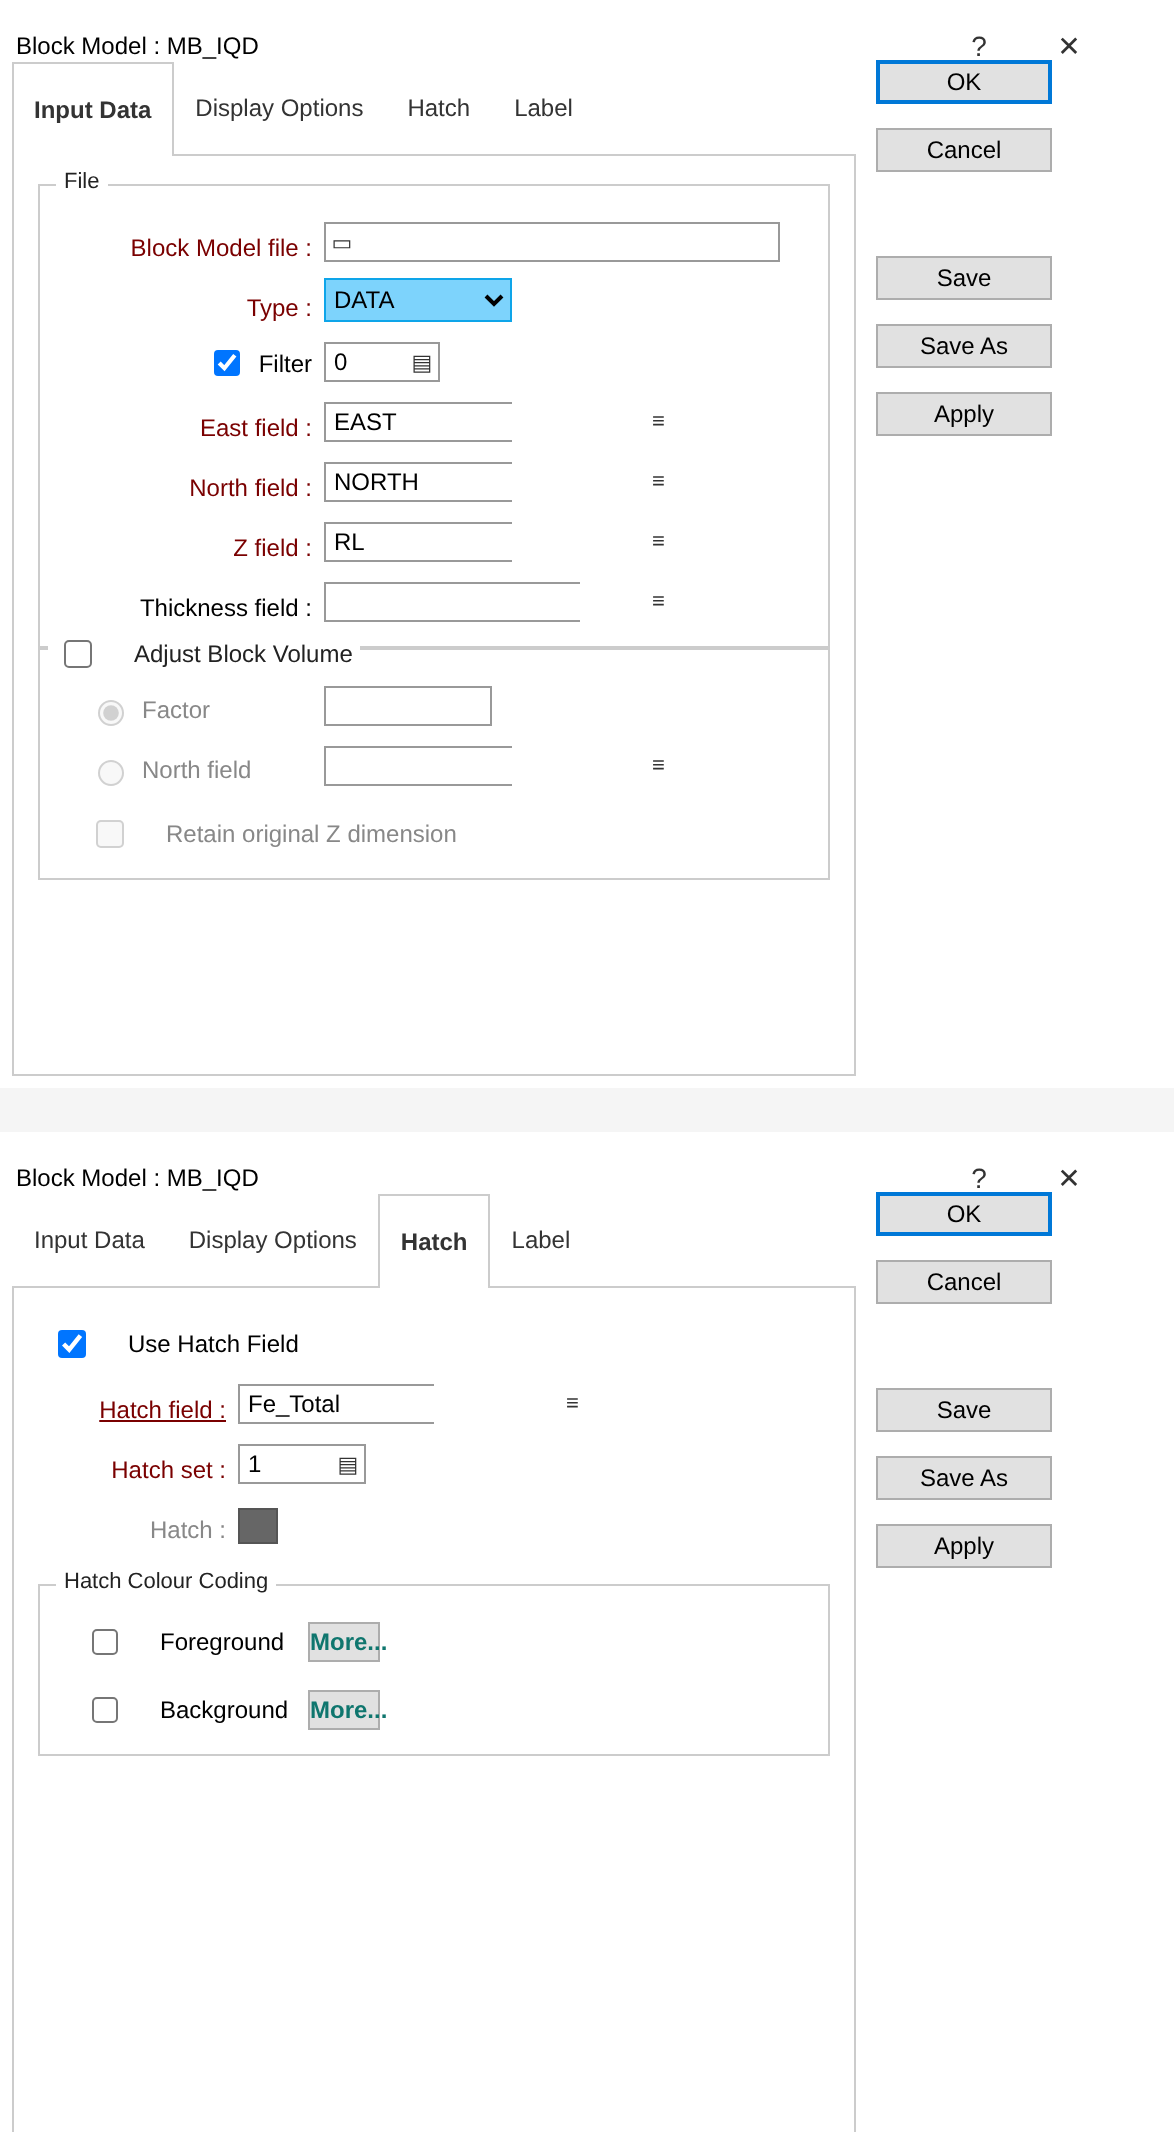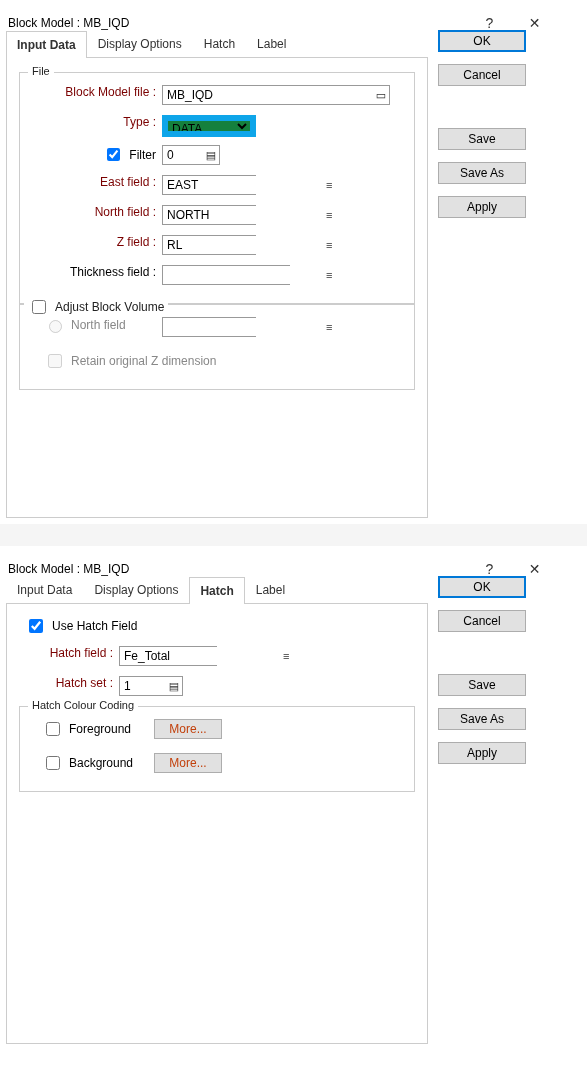--- a/index.html
+++ b/index.html
@@ -6,43 +6,43 @@
   body { margin: 0; background: #fff; }
   .wrap { width: 587px; }
   .dialog { width: 557px; background: #fff; }
   .titlebar { height: 30px; display: flex; align-items: center; padding: 15px 0 0 8px; color: #000; }
   .titlebar .title { flex: 1; }
   .titlebar .btn { width: 45px; height: 30px; display: flex; align-items: center; justify-content: center; font-size: 14px; color: #333; }
   .body { display: flex; padding: 0 6px 6px 6px; gap: 10px; }
   .left { width: 422px; min-height: 470px; }
   .right { width: 90px; display: flex; flex-direction: column; }
   .tabstrip { display: flex; border-bottom: 1px solid #ccc; position: relative; z-index: 2; }
-  .tab { padding: 6px 10px; color: #333; border: 1px solid transparent; border-bottom: none; cursor: default; }
+  .tab { padding: 16px 10px; color: #333; border: 1px solid transparent; border-bottom: none; cursor: default; }
   .tab.active { border-color: #ccc; background: #fff; font-weight: bold; position: relative; top: 1px; }
   .tabpane { border: 1px solid #ccc; border-top: none; min-height: 460px; padding: 10px 12px; background: #fff; }
   .fieldset { border: 1px solid #ccc; padding: 8px 10px 12px 22px; margin-top: 4px; position: relative; }
   .legend { position: absolute; top: -8px; left: 8px; background: #fff; padding: 0 4px; font-size: 11px; color: #222; }
-  .row { display: flex; align-items: flex-start; height: 26px; margin-top: 4px; }
+  .row { display: flex; align-items: flex-end; height: 26px; margin-top: 4px; }
   .row .lbl { width: 120px; text-align: right; padding-right: 6px; color: #7a0000; }
   .row .lbl.black { color: #000; }
   .row .lbl.grey { color: #888; }
   input[type=text] { height: 20px; border: 1px solid #999; padding: 1px 4px; background: #fff; }
   input[type=text]:disabled { background: #fff; color: #888; }
-  select { height: 22px; border: 6px solid #0ea5e9; background: #15803d; }
+  select { height: 22px; border: 1px solid #0ea5e9; background: #7dd3fc; }
   .combo { display: flex; align-items: center; border: 1px solid #999; height: 20px; background: #fff; }
   .combo input { border: none; height: 18px; flex: 1; outline: none; }
   .combo .glyph { width: 16px; text-align: center; color: #333; font-size: 11px; }
-  .chk { display: flex; align-items: center; gap: 6px; }
+  .chk { display: flex; align-items: center; gap: 18px; }
   .chk input { width: 14px; height: 14px; }
   .btnp { height: 22px; border: 1px solid #adadad; background: #e1e1e1; width: 88px; margin-bottom: 12px; cursor: default; text-align: center; line-height: 20px; }
   .btnp.focus { border: 2px solid #0078d7; line-height: 18px; }
   .btnp.disabled { color: #000000; }
   .gap30 { height: 30px; }
   .swatch { width: 20px; height: 18px; background: #666; border: 1px solid #555; }
-  .morebtn { height: 20px; width: 68px; border: 1px solid #adadad; background: #e1e1e1; color: #c2410c; text-align: center; line-height: 18px; margin-left: 12px; }
+  .morebtn { height: 20px; width: 36px; border: 1px solid #adadad; background: #e1e1e1; color: #0f766e; text-align: center; line-height: 18px; margin-left: 12px; font-weight: bold; }
   .divider { height: 22px; background: #f5f5f5; width: 587px; border-top: none; }
 </style>
 </head>
 <body>
 
 <div class="wrap">
 
 <div class="dialog">
   <div class="titlebar">
     <span class="title">Block Model : MB_IQD</span>
@@ -58,21 +58,20 @@
         <div class="tab">Label</div>
       </div>
       <div class="tabpane">
 
         <div class="fieldset">
           <span class="legend">File</span>
 
           <div class="row">
             <span class="lbl">Block Model file :</span>
             <div class="combo" style="width:228px;">
-              <input type="text" value="MB_IQD" style="">
               <span class="glyph">▭</span>
             </div>
           </div>
 
           <div class="row">
             <span class="lbl">Type :</span>
             <select style="width:94px;">
               <option>DATA</option>
             </select>
           </div>
@@ -122,20 +121,27 @@
         </div>
 
         <div class="fieldset" style="margin-top:0;border-top:1px solid #ccc;">
           <span class="legend" style="left:4px;">
             <span class="chk">
               <input type="checkbox" style="">
               <span>Adjust Block Volume</span>
             </span>
           </span>
 
+          <div class="row">
+            <span class="lbl grey" style="text-align:left;display:flex;align-items:center;gap:6px;padding-left:2px;">
+              <input type="radio" checked="" disabled="" style="">
+              <span>Factor</span>
+            </span>
+            <input type="text" style="width: 84px;" disabled="">
+          </div>
 
           <div class="row">
             <span class="lbl grey" style="text-align:left;display:flex;align-items:center;gap:6px;padding-left:2px;">
               <input type="radio" disabled="" style="">
               <span>North field</span>
             </span>
             <div class="combo" style="width:94px;">
               <input type="text" disabled="" style="">
               <span class="glyph">≡</span>
             </div>
@@ -182,37 +188,41 @@
       <div class="tabpane" style="min-height:440px;">
 
         <div class="row" style="margin-top:2px;">
           <span class="chk" style="padding-left:6px;">
             <input type="checkbox" checked="" style="">
             <span>Use Hatch Field</span>
           </span>
         </div>
 
         <div class="row">
-          <span class="lbl" style="width:100px;">Hatch field :</span>
+          <span class="lbl" style="width:100px;text-decoration:underline;">Hatch field :</span>
           <div class="combo" style="width:98px;">
             <input type="text" value="Fe_Total" style="">
             <span class="glyph">≡</span>
           </div>
         </div>
 
         <div class="row">
           <span class="lbl" style="width:100px;">Hatch set :</span>
           <div class="combo" style="width:64px;">
             <input type="text" style="width: 38px;" value="1">
             <span class="glyph">▤</span>
           </div>
         </div>
 
-
-        <div class="fieldset" style="margin-top:4px;">
+        <div class="row">
+          <span class="lbl grey" style="width:100px;">Hatch :</span>
+          <div class="swatch"></div>
+        </div>
+
+        <div class="fieldset" style="margin-top:20px;">
           <span class="legend">Hatch Colour Coding</span>
 
           <div class="row">
             <span class="chk" style="width:100px;">
               <input type="checkbox" style="">
               <span>Foreground</span>
             </span>
             <div class="morebtn">More...</div>
           </div>
 

